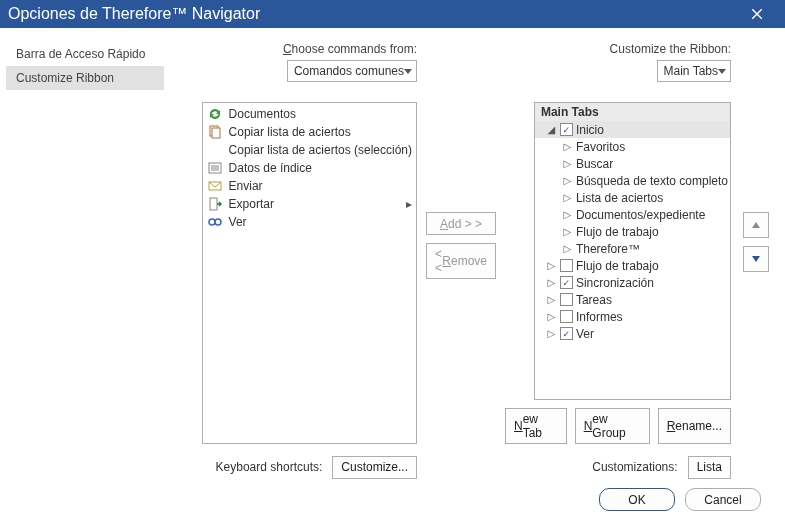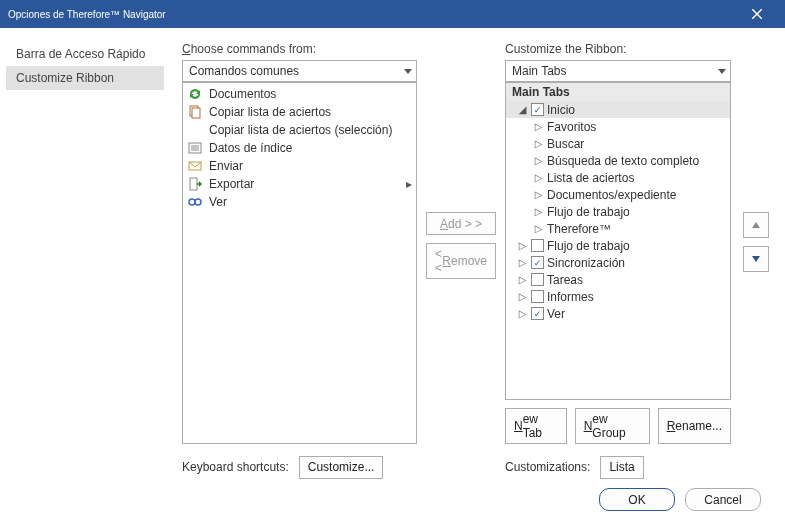--- a/index.html
+++ b/index.html
@@ -1,40 +1,40 @@
 <!DOCTYPE html>
 <html><head>
 <meta charset="utf-8">
 <style>
   * { box-sizing: border-box; font-family: "Segoe UI", Tahoma, sans-serif; font-size: 12px; }
   html, body { margin: 0; padding: 0; }
   body { width: 785px; height: 529px; background: #fff; color: #333; }
 
   .titlebar { background: #2b579a; color: #fff; height: 28px; display: flex; align-items: center; padding: 0 8px; justify-content: space-between; }
-  .titlebar .title { font-size: 10px; }
+  .titlebar .title { font-size: 16px; }
   .titlebar .close { width: 40px; height: 28px; display:flex; align-items:center; justify-content:center; color:#fff; cursor:pointer; }
   .titlebar .close svg { width:10px; height:10px; }
 
   .content { display:flex; height: calc(529px - 28px); }
   .sidebar { width: 170px; padding: 14px 6px 6px 6px; }
   .sidebar-item { padding: 5px 10px; color:#444; cursor:pointer; }
   .sidebar-item.selected { background:#e1e1e1; }
 
   .main { flex:1; padding: 14px 12px 8px 12px; display:flex; flex-direction:column; }
   .cols { display:flex; flex:1; gap:8px; }
 
-  .col-left, .col-right { display:flex; flex-direction:column; }
+  .col-left, .col-right { display:flex; flex-direction:column;align-items:flex-end; }
   .col-left { width: 235px; }
   .col-mid  { width: 72px; display:flex; flex-direction:column; align-items:center; justify-content:flex-start; padding-top:170px; gap:8px; }
   .col-right{ flex:1; }
   .col-arrows { width:34px; display:flex; flex-direction:column; align-items:center; padding-top:170px; gap:8px; }
 
   .section-label { color:#444; margin-bottom:4px; }
 
-  .combo { border:1px solid #adadad; height:22px; display:flex; align-items:center; padding:0 4px 0 6px; justify-content:space-between; background:#fff; cursor:pointer; margin-bottom:0; }
+  .combo { border:1px solid #adadad; height:22px; display:flex; align-items:center; padding:0 4px 0 6px; justify-content:space-between; background:#fff; cursor:pointer; margin-bottom:20px; }
   .combo .caret { width:0; height:0; border-left:4px solid transparent; border-right:4px solid transparent; border-top:5px solid #555; }
 
   .listbox { border:1px solid #adadad; flex:1; overflow:auto; background:#fff; padding:2px 0; }
   .cmd-row { display:flex; align-items:center; height:18px; padding:0 4px; gap:6px; cursor:default; }
   .cmd-row .ico { width:16px; height:16px; display:flex; align-items:center; justify-content:center; }
   .cmd-row .ico svg { width:16px; height:16px; }
   .cmd-row .expand { margin-left:auto; color:#555; }
 
   .tree-header { background:#eaeaea; font-weight:bold; padding:2px 6px; }
   .tree-row { display:flex; align-items:center; height:17px; padding:0 2px; gap:3px; cursor:default; }

